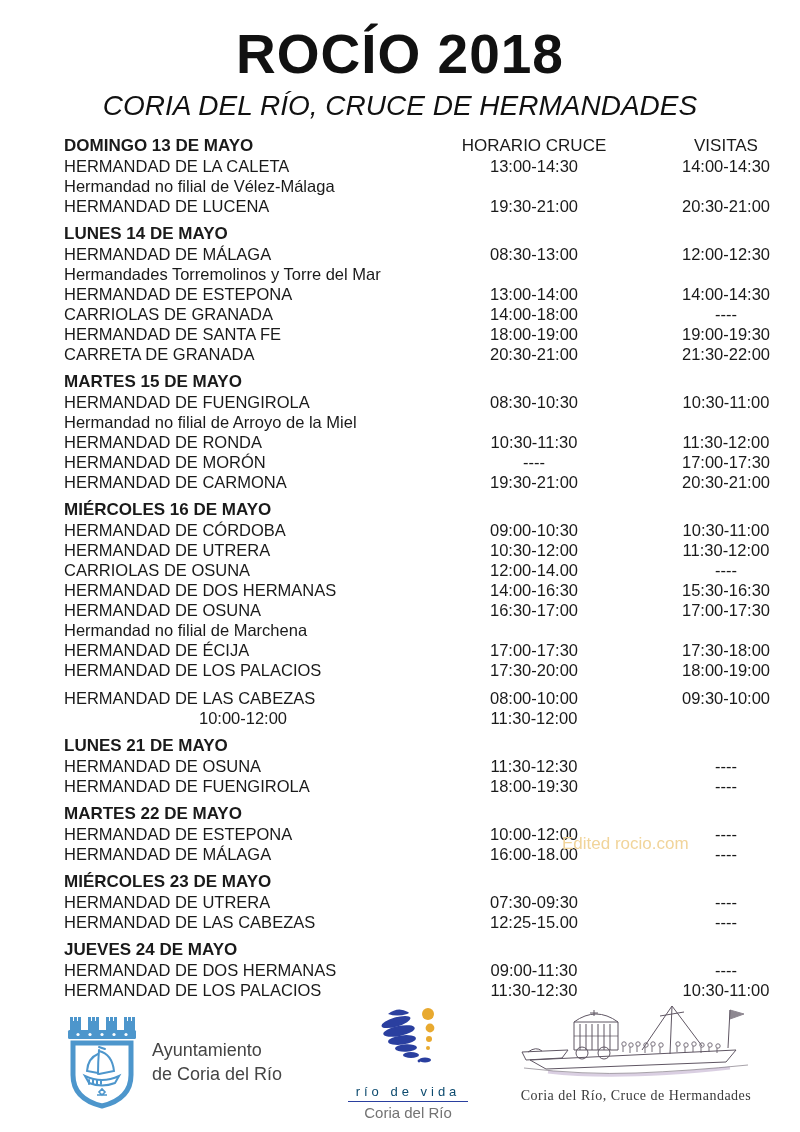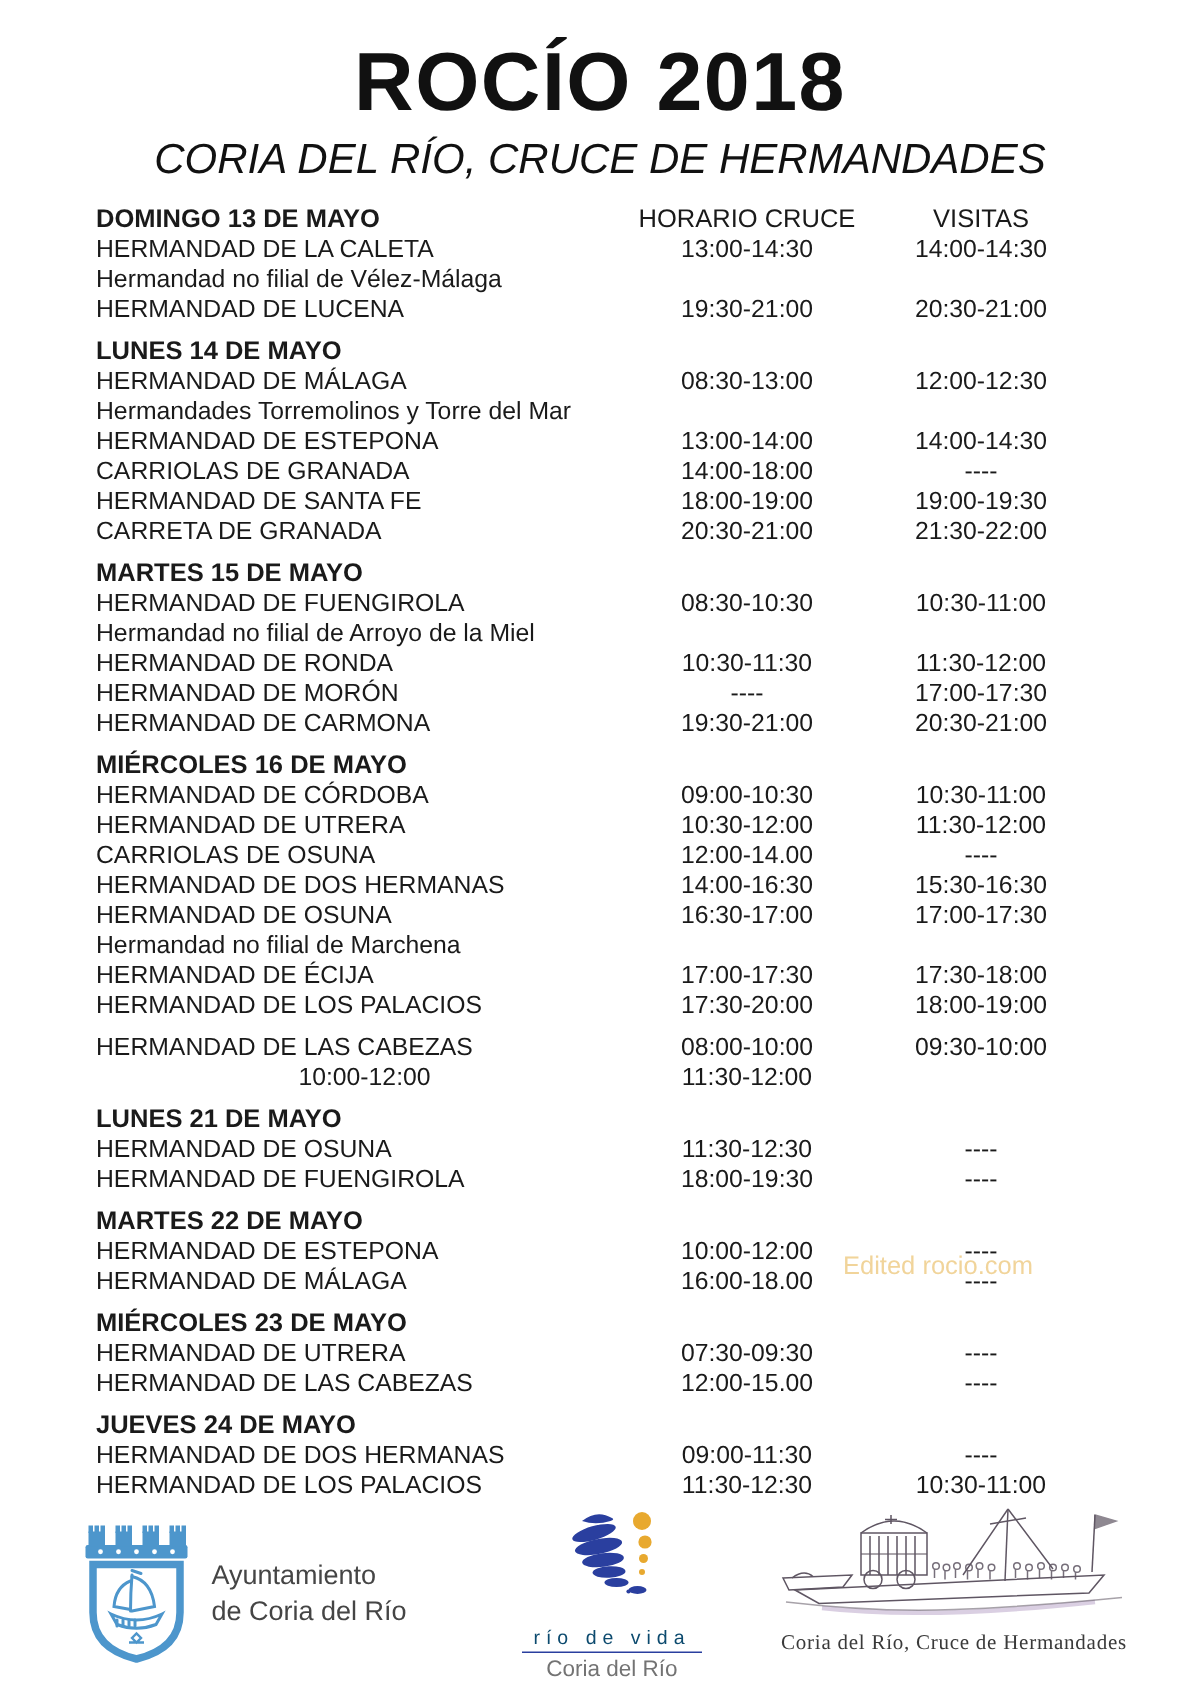--- a/index.html
+++ b/index.html
@@ -13,33 +13,33 @@
   }
   .page-subtitle{
     text-align:center;font-style:italic;font-weight:normal;font-size:28px;
     margin:0 0 14px 0;color:#111;
   }
   .schedule{margin:0 64px 0 64px;}
   .section{margin-top:8px;}
   .section:first-child{margin-top:0;}
   .row{
     display:grid;grid-template-columns:358px 152px 160px;
-    line-height:20px;font-size:16.5px;align-items:baseline;
+    line-height:20px;font-size:16.5px;align-items:baseline;gap:36px;
   }
   .row .name{text-align:left;white-space:nowrap;}
   .row .time{text-align:center;white-space:nowrap;}
   .day-row{font-weight:bold;font-size:17px;}
   .day-row .time{font-weight:normal;}
   .note .name{text-transform:none;}
   .watermark{
     position:absolute;left:562px;top:834px;font-size:17px;white-space:nowrap;
     pointer-events:none;
   }
   
-  .footer-ayto{position:absolute;left:51px;top:1014px;display:flex;align-items:center;}
+  .footer-ayto{position:absolute;left:62px;top:1014px;display:flex;align-items:center;}
   .ayto-text{margin-left:10px;font-size:18px;color:#454545;line-height:1.35;}
   .footer-rio{position:absolute;left:348px;top:1006px;width:120px;text-align:center;}
   .rio-line1{
     font-size:13px;letter-spacing:4px;color:#0c4a6e;
     border-bottom:1.5px solid #2a3f9f;padding-bottom:2px;margin-top:16px;white-space:nowrap;
   }
   .rio-line2{font-size:15px;color:#737373;margin-top:2px;white-space:nowrap;}
   .footer-sketch{position:absolute;left:520px;top:1000px;width:232px;text-align:center;}
   .sketch-caption{
     font-family:"Liberation Serif", serif;font-size:14px;color:#3a3a3a;
@@ -242,21 +242,21 @@
       <div class="time"></div>
       <div class="time"></div>
     </div>
   <div class="row">
     <div class="name">HERMANDAD DE UTRERA</div>
     <div class="time">07:30-09:30</div>
     <div class="time">----</div>
   </div>
       <div class="row">
     <div class="name">HERMANDAD DE LAS CABEZAS</div>
-    <div class="time">12:00-15.00</div>
+    <div class="time">12:25-15.00</div>
     <div class="time">----</div>
   </div>
     </div>
     <div class="section">
     <div class="row day-row">
       <div class="name">JUEVES 24 DE MAYO</div>
       <div class="time"></div>
       <div class="time"></div>
     </div>
   <div class="row">

